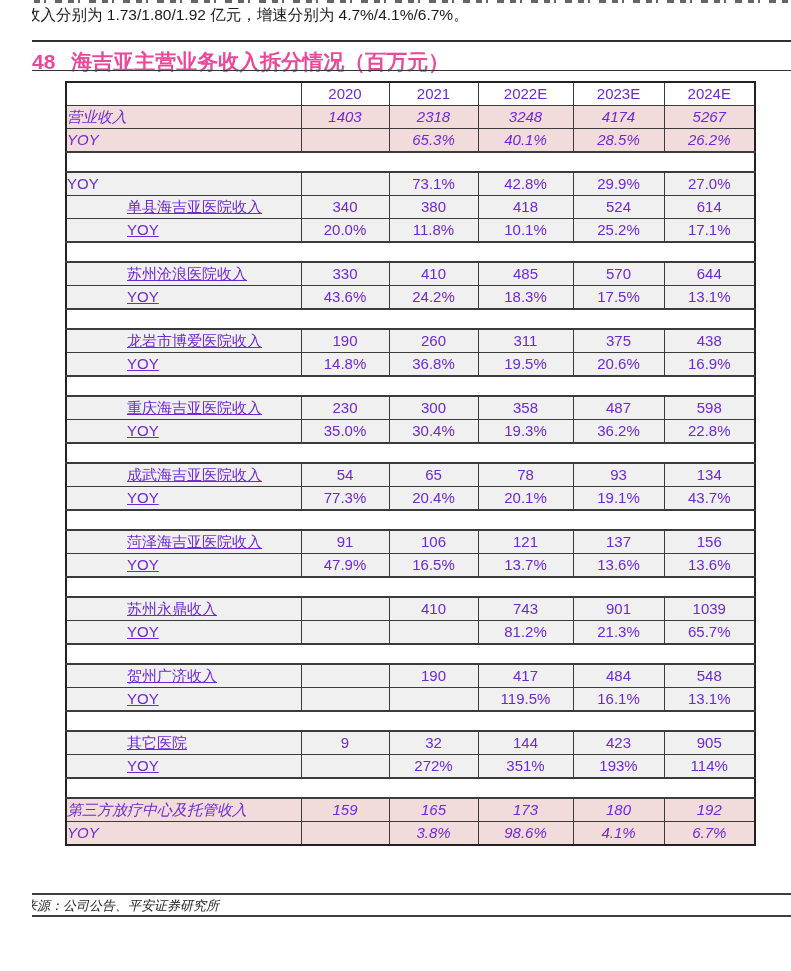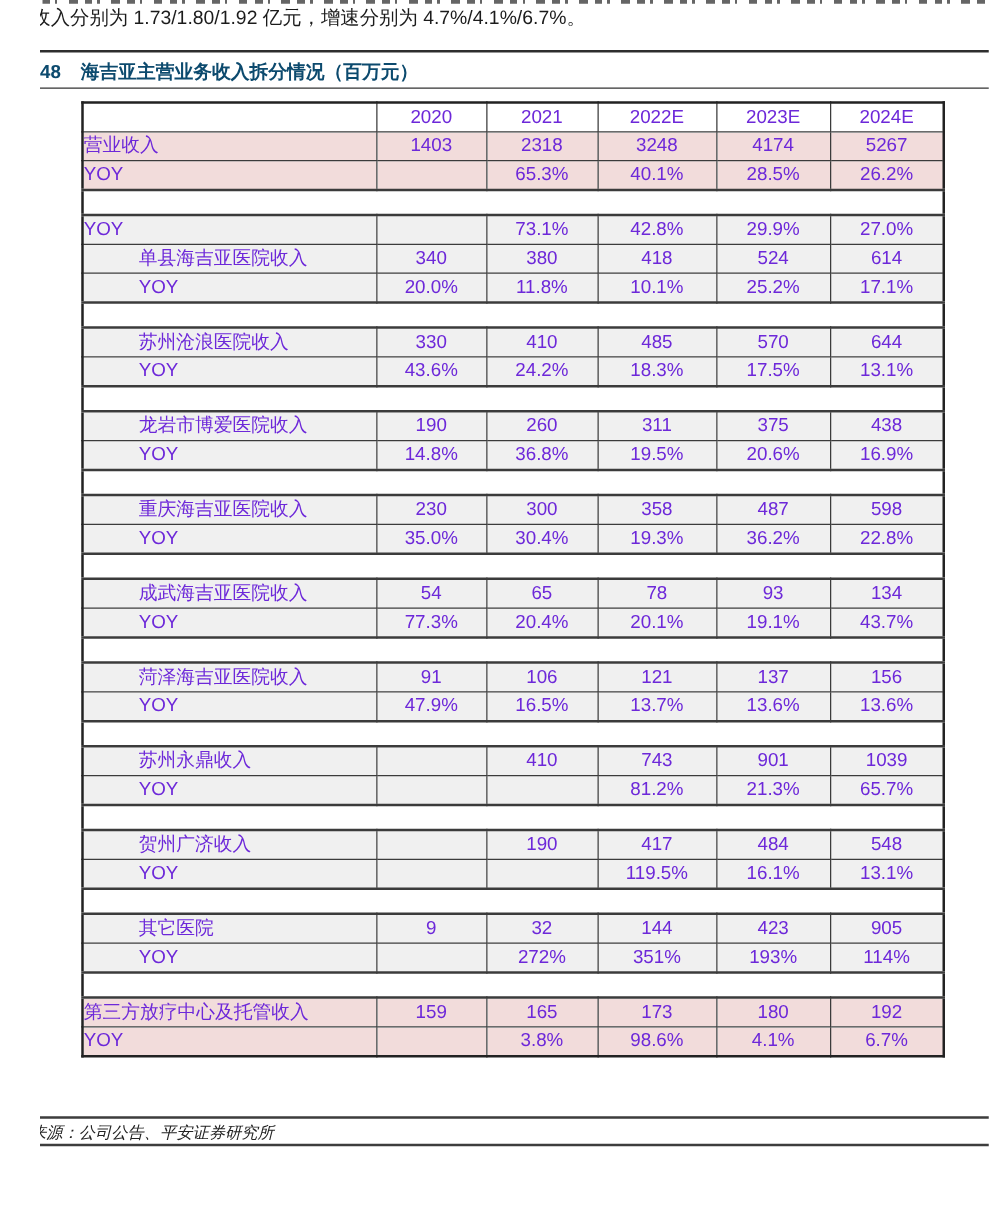--- a/index.html
+++ b/index.html
@@ -37,24 +37,24 @@
 
   .rule { position: absolute; left: 0; width: 791px; }
   .rule-a { top: 40px; border-top: 2px solid #2e2e2e; }
   .rule-b { top: 70px; border-top: 1px solid #333333; }
   .rule-c { top: 893px; border-top: 2px solid #3d3d3d; }
   .rule-d { top: 915px; border-top: 2px solid #3d3d3d; }
 
   .figure-caption {
     position: absolute;
     top: 48px; left: 0;
-    font-size: 15px;
+    font-size: 21px;
     font-weight: bold;
     white-space: nowrap;
-    color: #0c4a6e;
+    color: #ec4899;
   }
   .figure-caption .fig-no { display: inline-block; margin-right: 16px; }
 
   .table-wrap { position: absolute; top: 81px; left: 33px; }
 
   table.rev {
     border-collapse: collapse;
     table-layout: fixed;
     width: 689px;
     font-size: 15px;
@@ -65,23 +65,23 @@
     border: 1px solid var(--border, #3b3b3b);
     padding: 0;
     height: 22px;
     line-height: 22px;
     overflow: hidden;
     white-space: nowrap;
     font-weight: normal;
   }
   table.rev th { text-align: center; background: #ffffff; }
   td.label { text-align: left; padding-left: 8px; }
-  td.label.indent { padding-left: 44px; }
+  td.label.indent { padding-left: 60px; text-decoration: underline; }
   td.val { text-align: center; }
-  tr.pink td { background: var(--pink, #f2dcdb); }
+  tr.pink td { background: var(--pink, #f2dcdb); font-style: italic; }
   tr.gray td { background: var(--gray, #f0f0f0); }
   tr.sep td {
     height: 18px;
     background: #ffffff;
     border-top-width: 2px;
     border-bottom-width: 2px;
   }
   td.bold { font-weight: bold; }
 
   .source-line {

